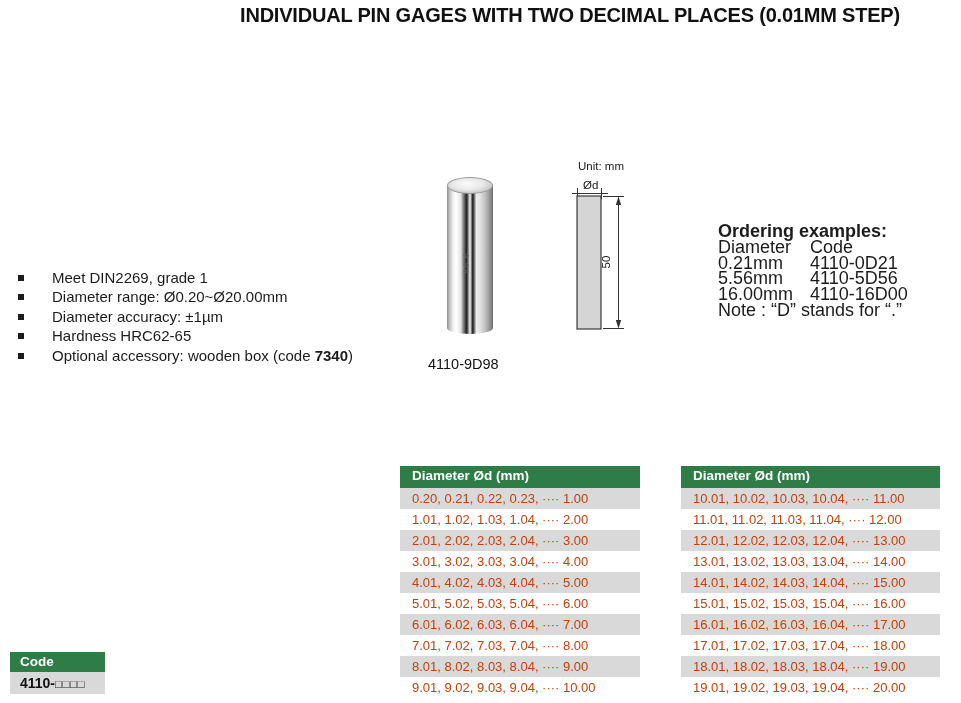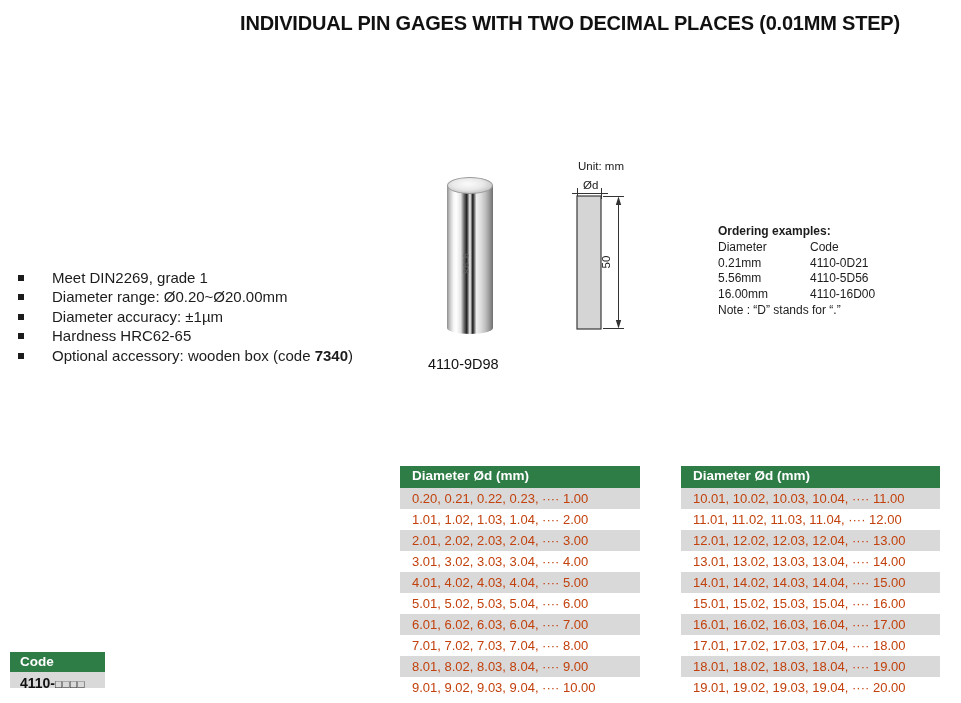--- a/index.html
+++ b/index.html
@@ -6,21 +6,21 @@
   html,body { width: 961px; height: 703px; }
   body {
     position: relative;
     background: #ffffff;
     font-family: "Liberation Sans", sans-serif;
     color: #1a1a1a;
     overflow: hidden;
   }
   
   .page-title {
-    position: absolute; left: 190px; top: 12px; width: 760px;
+    position: absolute; left: 190px; top: 4px; width: 760px;
     text-align: center; font-size: 20px; font-weight: bold;
     letter-spacing: -0.2px; white-space: nowrap; color: #111;
   }
   
   .features { position: absolute; left: 18px; top: 268px; }
   .feature-item { display: flex; align-items: flex-start; line-height: 19.4px; font-size: 15px; color: #1c1c1c; white-space: nowrap; gap: 20px; }
   .bullet-sq { flex: 0 0 auto; width: 6px; height: 6px; background: #1c1c1c; margin: 7px 8px 0 0; }
   .feature-bold { font-weight: bold; }
   
   .pin-wrap { position: absolute; left: 447px; top: 177px; width: 46px; height: 157px; }
@@ -40,21 +40,21 @@
   }
   .pin-engraving {
     position: absolute; left: 8px; top: 82px; transform: rotate(90deg);
     font-size: 9px; letter-spacing: 1px; color: rgba(105,105,105,0.55); font-weight: bold;
   }
   .pin-label { position: absolute; left: 428px; top: 356px; font-size: 14.5px; font-weight: normal; color: #111; }
   
   .drawing { position: absolute; left: 570px; top: 155px; }
   .drawing text { font-family: "Liberation Sans", sans-serif; fill: #1a1a1a; }
   
-  .ordering { position: absolute; left: 718px; top: 224px; font-size: 12px; line-height: 15.8px; color: #1c1c1c; white-space: nowrap; }
+  .ordering { position: absolute; left: 718px; top: 224px; font-size: 18px; line-height: 15.8px; color: #1c1c1c; white-space: nowrap; }
   .ordering-heading { font-weight: bold; }
   .ord-row { display: flex; }
   .ord-col1 { width: 92px; }
   
   .dtable { position: absolute; }
   .dtable-1 { left: 400px; top: 466px; width: 240px; }
   .dtable-2 { left: 681px; top: 466px; width: 259px; }
   .thead {
     height: 22px; background: #2e7c46; color: #ffffff; font-weight: bold;
     font-size: 13.5px; line-height: 20px; padding-left: 12px; white-space: nowrap;
@@ -64,21 +64,21 @@
     color: #c2410c; white-space: nowrap; background: #ffffff;
   }
   .trow.odd { background: #d9d9d9; }
   
   .code-box { position: absolute; left: 10px; top: 652px; width: 95px; }
   .code-head {
     height: 20px; background: #2e7c46; color: #ffffff; font-weight: bold;
     font-size: 13.5px; line-height: 20px; padding-left: 10px;
   }
   .code-val {
-    height: 16px; background: #d9d9d9; line-height: 22px; padding-left: 10px;
+    height: 22px; background: #d9d9d9; line-height: 22px; padding-left: 10px;
     font-size: 14px; font-weight: bold; color: #111; white-space: nowrap;
   }
   .code-boxes { font-weight: normal; font-size: 11.5px; letter-spacing: 0.5px; color: #222; }
 </style>
 </head>
 <body>
 
 <div class="page-title">INDIVIDUAL PIN GAGES WITH TWO DECIMAL PLACES (0.01MM STEP)</div>
 
 <div class="features">

